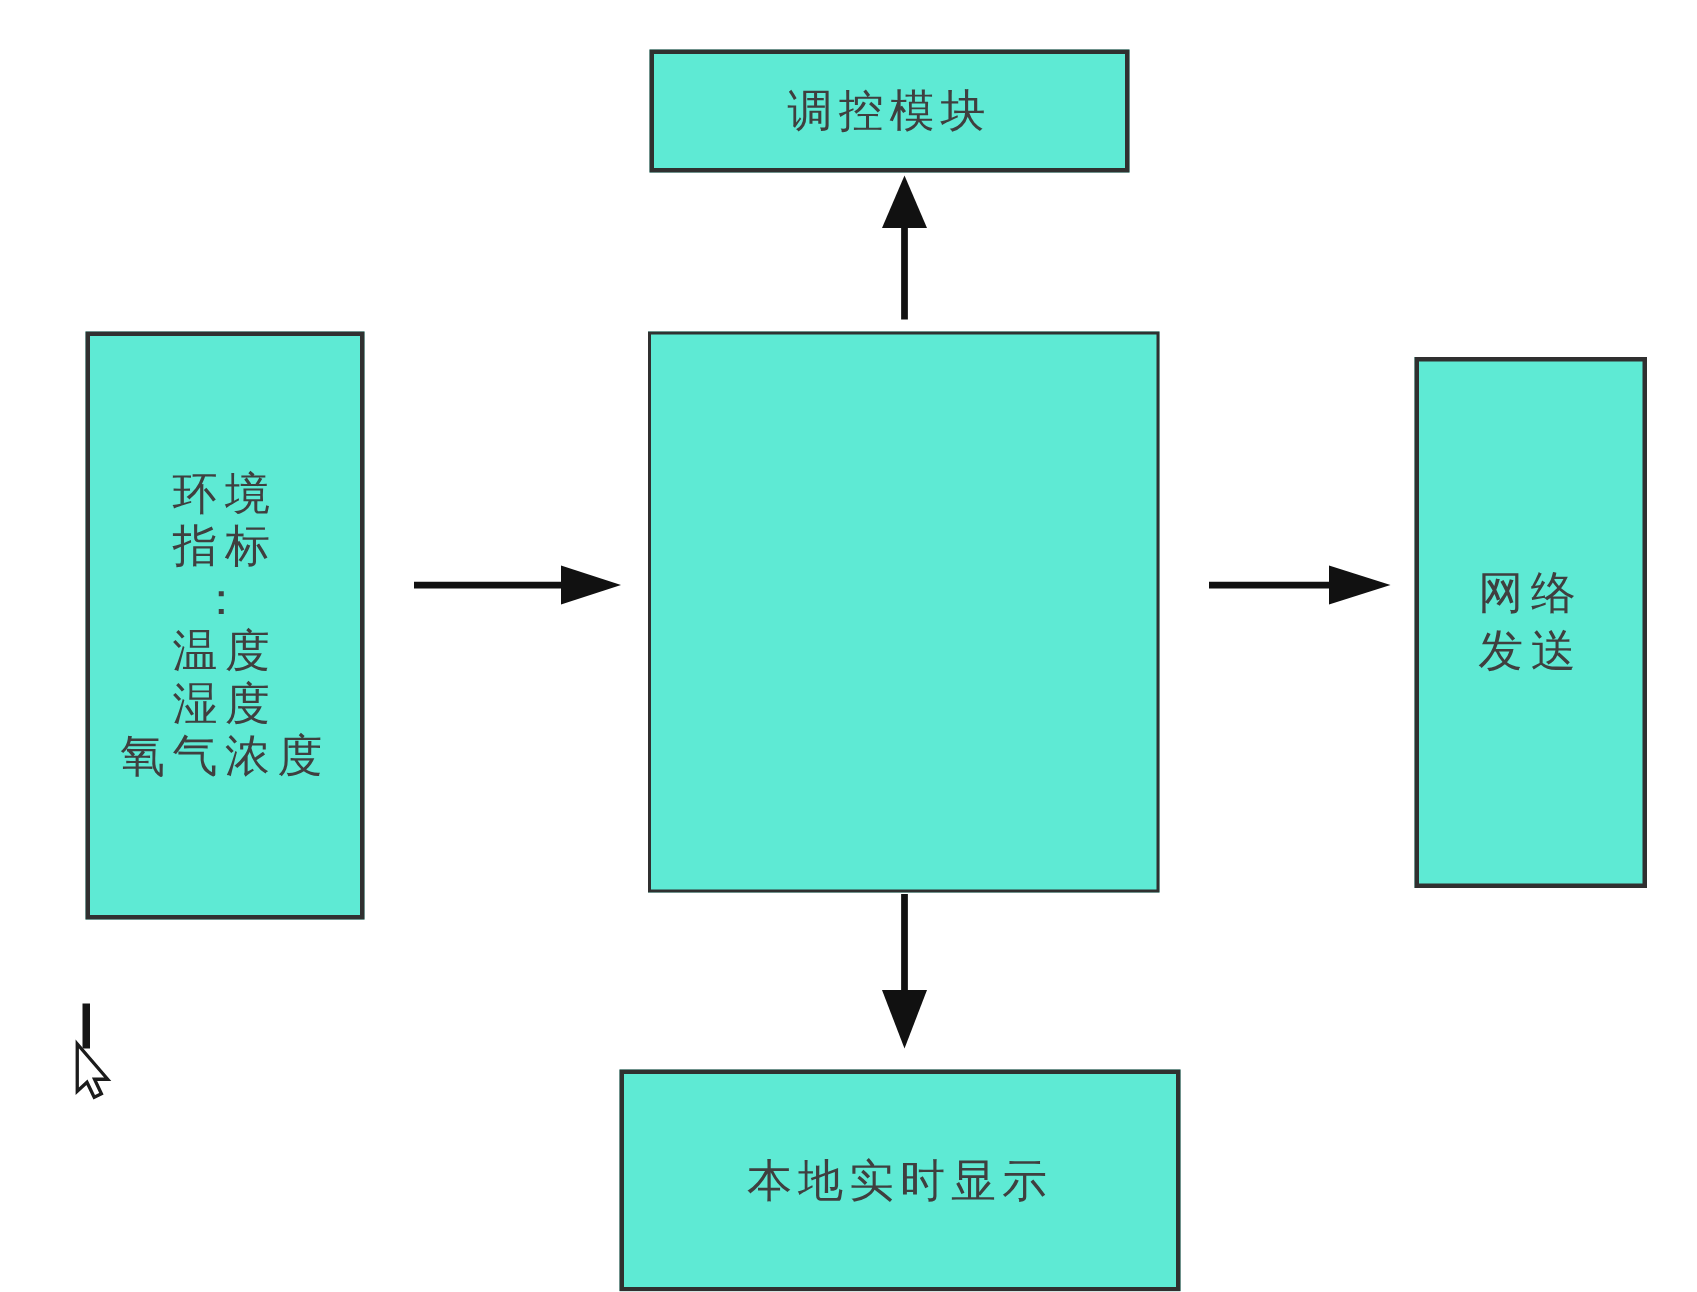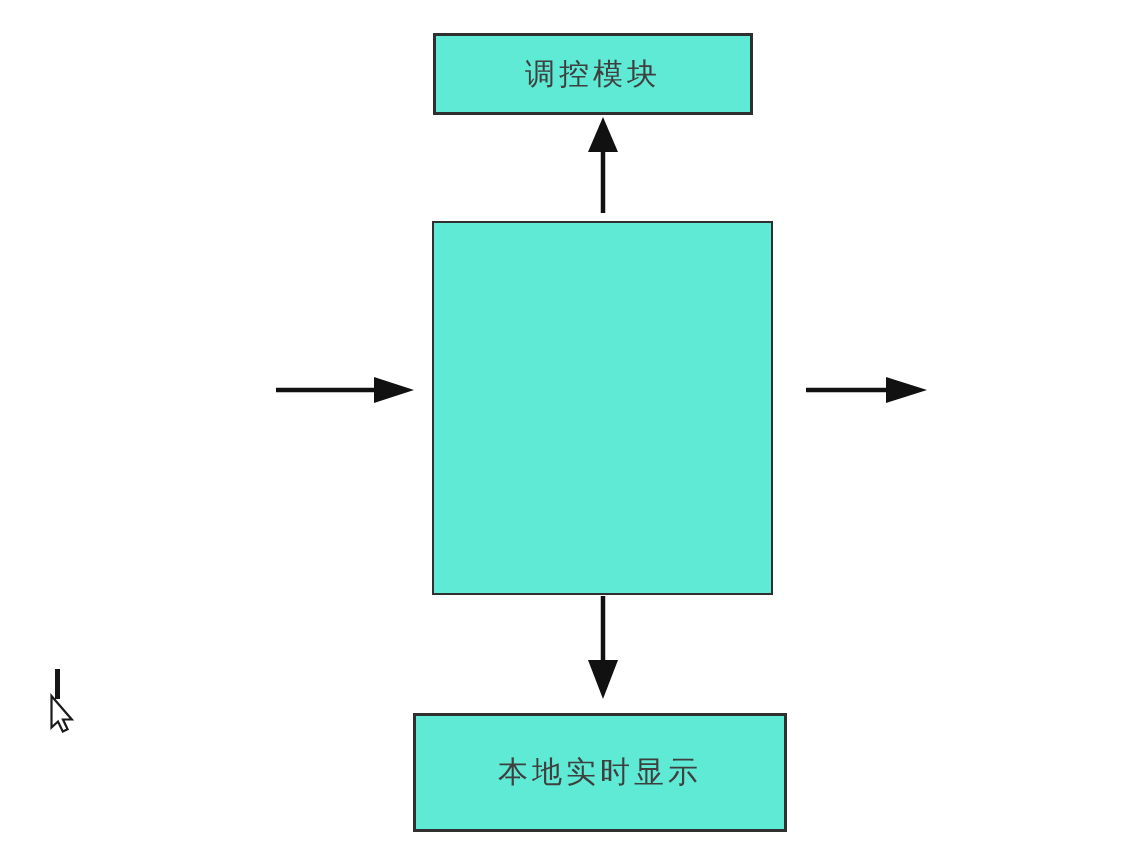--- a/index.html
+++ b/index.html
@@ -39,21 +39,21 @@
     left: 432px; top: 221px;
     width: 341px; height: 374px;
     border-width: 2px;
   }
   .node--network {
     left: 943px; top: 238px;
     width: 155px; height: 354px;
   }
   .node--display {
     left: 413px; top: 713px;
-    width: 374px; height: 119px;
+    width: 374px; height: 148px;
     font-size: 30px;
     letter-spacing: 4px;
   }
   .vlines {
     display: flex;
     flex-direction: column;
     align-items: center;
     text-align: center;
     font-size: 30px;
     letter-spacing: 5px;
@@ -69,25 +69,41 @@
 </style>
 </head>
 <body>
 
 <div class="stage">
 
   <div class="node node--control">
     <span>调控模块</span>
   </div>
 
+  <div class="node node--env">
+    <div class="vlines">
+      <span>环境</span>
+      <span>指标</span>
+      <span>：</span>
+      <span>温度</span>
+      <span>湿度</span>
+      <span>氧气浓度</span>
+    </div>
+  </div>
 
   <div class="node node--main">
     <span></span>
   </div>
 
+  <div class="node node--network">
+    <div class="vlines">
+      <span>网络</span>
+      <span>发送</span>
+    </div>
+  </div>
 
   <div class="node node--display">
     <span>本地实时显示</span>
   </div>
 
   <svg class="overlay" width="1131" height="861" viewBox="0 0 1131 861" xmlns="http://www.w3.org/2000/svg">
 
     <g>
       <line x1="603" y1="213" x2="603" y2="148" stroke="#111111" stroke-width="4.5"></line>
       <polygon points="588,152 618,152 603,117" fill="#111111"></polygon>

